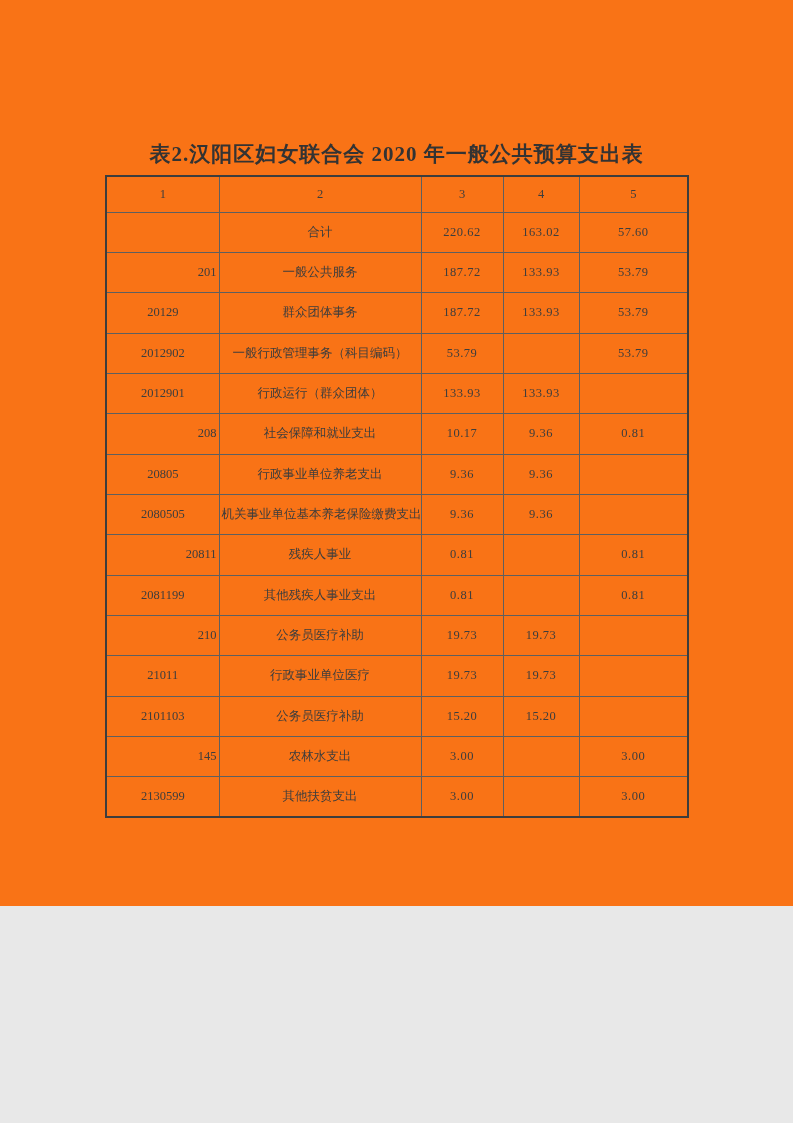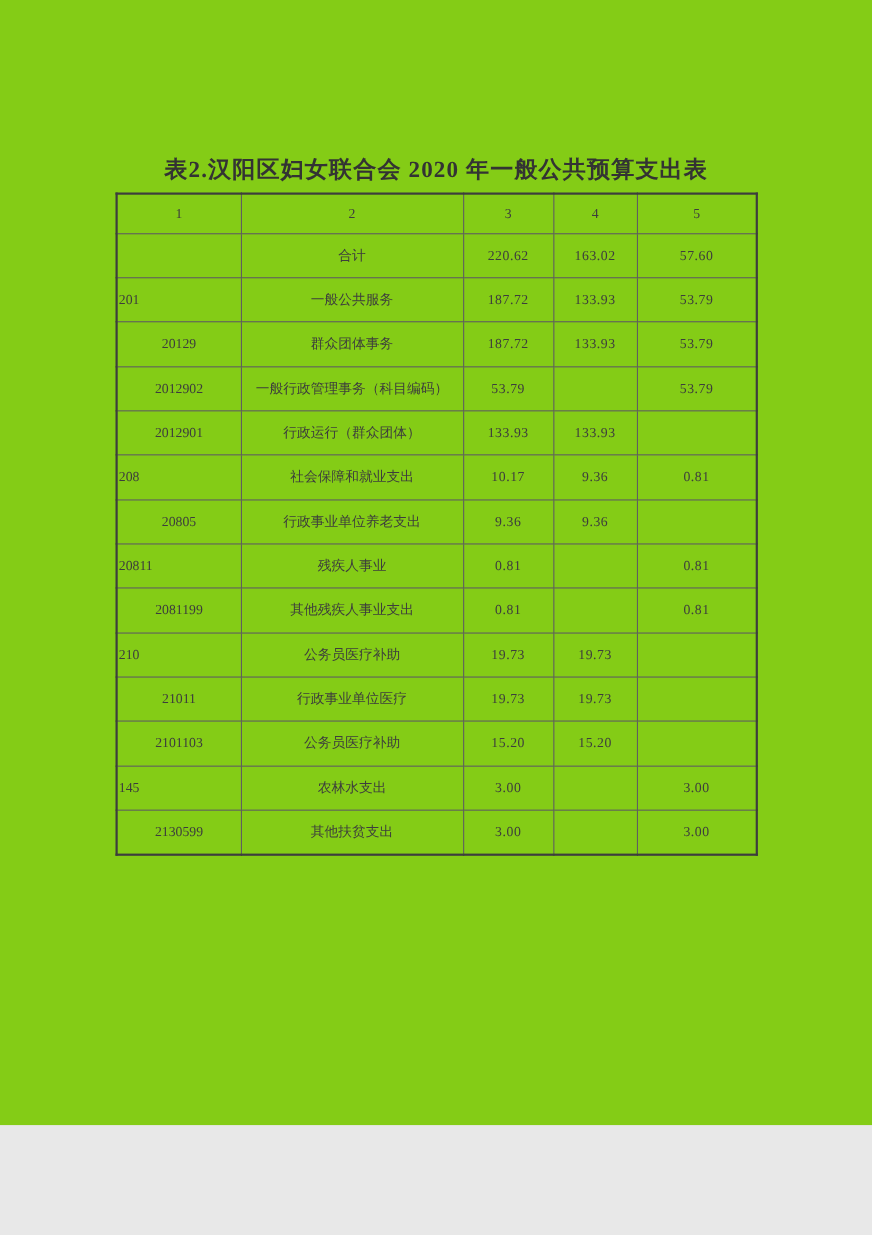--- a/index.html
+++ b/index.html
@@ -1,22 +1,22 @@
 <!DOCTYPE html>
 <html><head>
 <meta charset="utf-8">
 <style>
   * { margin: 0; padding: 0; box-sizing: border-box; }
   html, body { background: #e8e8e8; }
   .page {
     position: relative;
     width: 793px;
-    height: 1023px;
+    height: 906px;
     margin: 0 auto;
-    background: #84cc16;
+    background: #f97316;
     font-family: "Liberation Serif", "DejaVu Serif", serif;
     color: #3a3a3a;
     overflow: hidden;
   }
   .doc-title {
     position: absolute;
     top: 140px;
     left: 0;
     width: 100%;
     text-align: center;
@@ -46,21 +46,21 @@
     white-space: nowrap;
   }
   .col-code    { width: 113px; }
   .col-name    { width: 202px; }
   .col-total   { width: 82px;  }
   .col-basic   { width: 76px;  }
   .col-project { width: 109px; }
   tr.header-row  { height: 41px; }
   tr.colnum-row  { height: 36px; }
   tr.data-row    { height: 40.35px; }
-  td.code-left { text-align: left; padding-left: 1px; }
+  td.code-left { text-align: right; padding-left: 1px; }
   .num-cell { letter-spacing: 0.5px; font-family: Liberation Serif, serif; }
   .page-number {
     position: absolute;
     top: 1032px;
     right: 98px;
     font-size: 15px;
     letter-spacing: 3px;
     color: #4a4a4a;
   }
 </style>
@@ -131,20 +131,27 @@
           <td class="num-cell">0.81</td>
         </tr>
         <tr class="data-row">
           <td>20805</td>
           <td>行政事业单位养老支出</td>
           <td class="num-cell">9.36</td>
           <td class="num-cell">9.36</td>
           <td class="num-cell"></td>
         </tr>
         <tr class="data-row">
+          <td>2080505</td>
+          <td>机关事业单位基本养老保险缴费支出</td>
+          <td class="num-cell">9.36</td>
+          <td class="num-cell">9.36</td>
+          <td class="num-cell"></td>
+        </tr>
+        <tr class="data-row">
           <td class="code-left">20811</td>
           <td>残疾人事业</td>
           <td class="num-cell">0.81</td>
           <td class="num-cell"></td>
           <td class="num-cell">0.81</td>
         </tr>
         <tr class="data-row">
           <td>2081199</td>
           <td>其他残疾人事业支出</td>
           <td class="num-cell">0.81</td>

